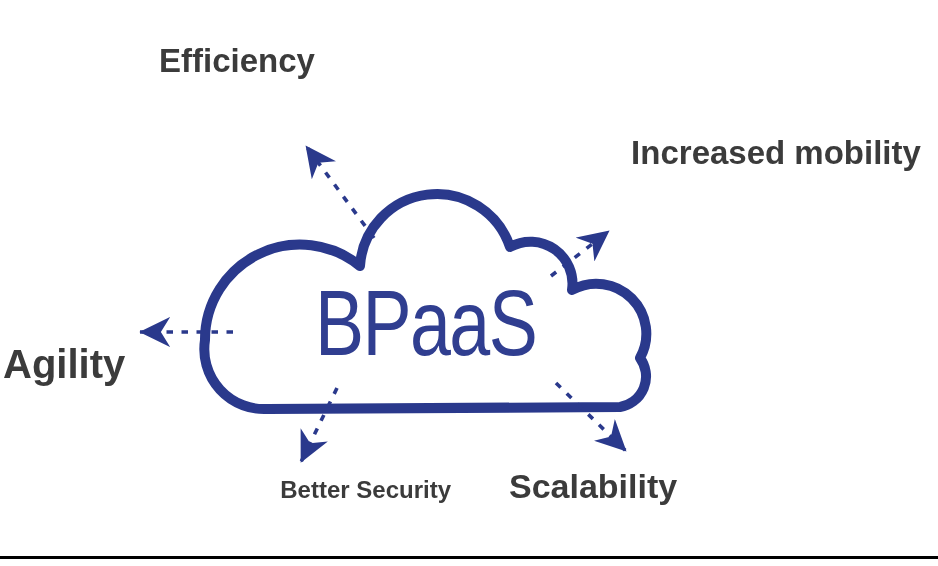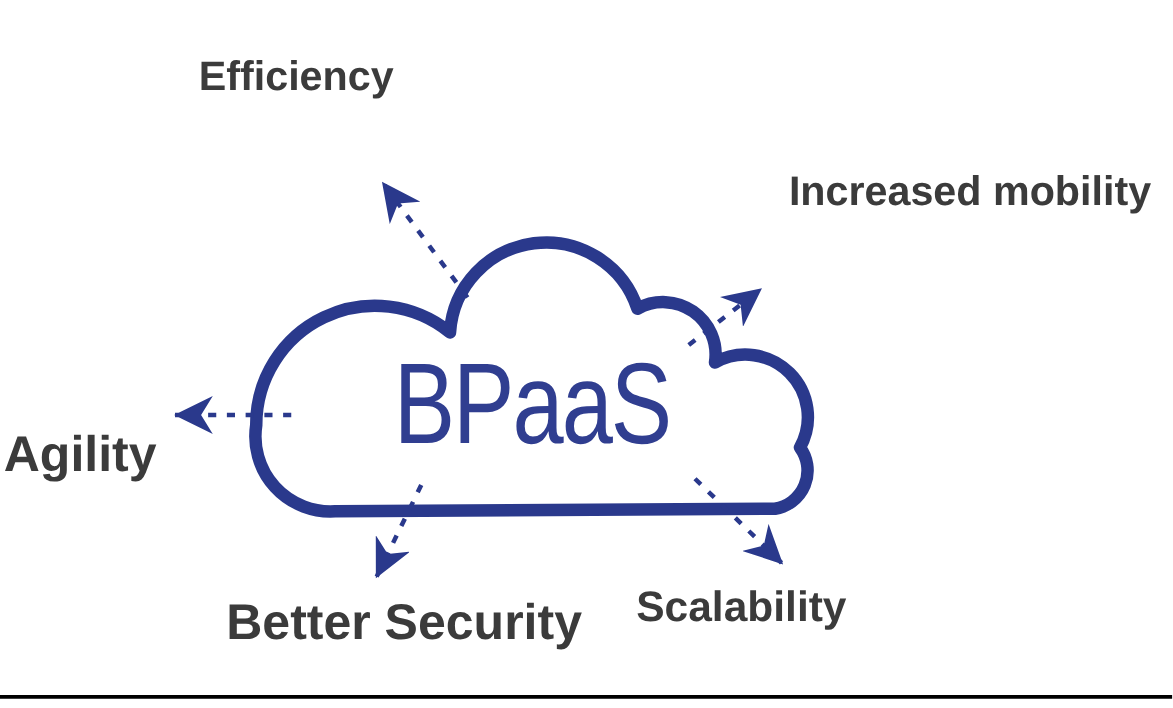--- a/index.html
+++ b/index.html
@@ -40,21 +40,21 @@
     font-size: 33px; line-height: 41px; text-align: left;
   }
   .block-mobility {
     position: absolute;
     left: 614px; top: 133px; width: 324px;
     text-align: center; color: #3B3B3B;
   }
   .mobility-title { font-size: 33px; line-height: 40px; font-weight: bold; }
   .mobility-desc  { font-size: 26px; line-height: 42px; font-weight: normal; }
   .label-agility { left: 3px; top: 314px; font-size: 40px; margin-top: 28px; }
-  .label-security { left: 181px; top: 476px; width: 270px; font-size: 40px; text-align: center; }
+  .label-security { left: 181px; top: 476px; width: 270px; font-size: 24px; text-align: right; }
   .label-scalability { left: 509px; top: 467px; width: 270px; font-size: 34px; }
   .bpaas-text {
     position: absolute;
     left: 288px; top: 277px; width: 270px;
     text-align: center;
     font-size: 92px; line-height: 1;
     font-weight: 300;
     letter-spacing: -2px;
     color: #303E90;
     transform: scaleX(0.8);

